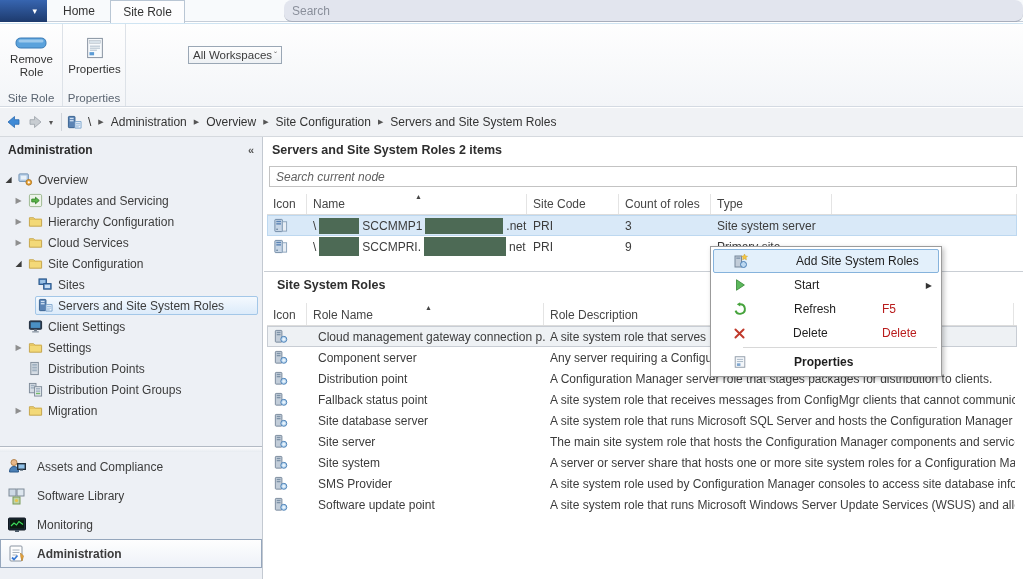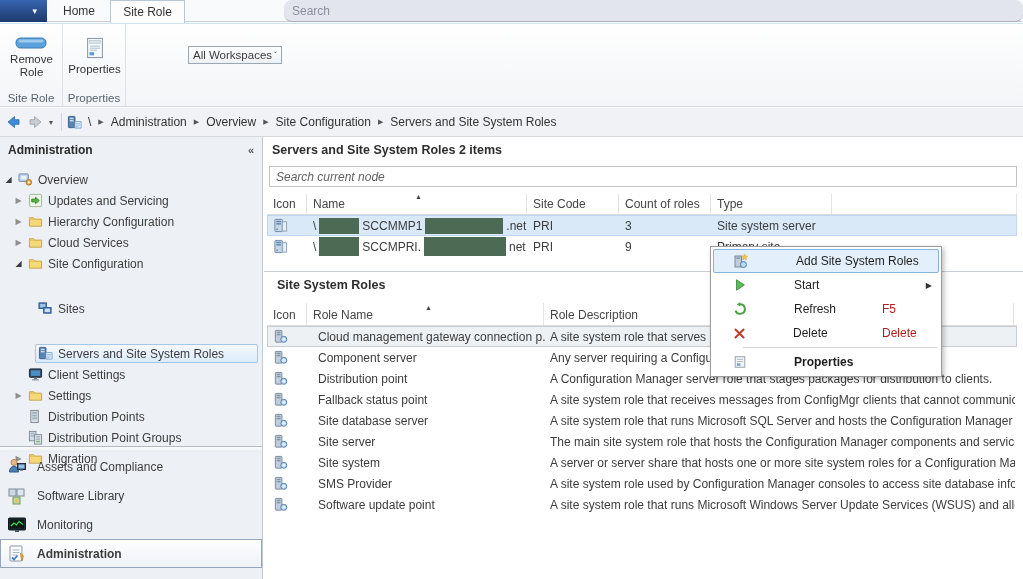--- a/index.html
+++ b/index.html
@@ -52,21 +52,21 @@
   .lp-header { height:26px; display:flex; align-items:center; padding:0 8px; font-weight:bold; color:#2b2b2b; }
   .lp-header .collapse { margin-left:auto; color:#555; font-size:11px; }
 
   .tree { position:absolute; left:0; top:32px; width:262px; }
   .trow { height:21px; display:flex; align-items:center; }
   .trow .exp { width:13px; font-size:8px; color:#555; text-align:center; flex:none; }
   .trow .exp.open { color:#3c3c3c; }
   .trow .exp.closed { color:#8f8f8f; }
   .nodebox { display:flex; align-items:center; gap:5px; padding:1px 5px 1px 2px; border:1px solid transparent; border-radius:2px; flex:1; margin-right:4px; height:19px; }
   .nodebox.sel { background:linear-gradient(#f4f9fe,#dcebfa); border-color:#a3c7e8; }
-  .lv1 { padding-left:2px; } .lv2 { padding-left:12px; } .lv3 { padding-left:22px;margin-top:24px; }
+  .lv1 { padding-left:2px; } .lv2 { padding-left:12px; } .lv3 { padding-left:22px; }
 
   .ws-split { position:absolute; left:0; top:309px; width:262px; height:6px; border-top:1px solid #b3bac4; background:linear-gradient(#fdfdfd,#e7ebf1); }
   .workspaces { position:absolute; left:0; top:315px; width:262px; }
   .wsrow { height:29px; display:flex; align-items:center; gap:10px; padding:0 6px; border:1px solid transparent; }
   .wsrow.sel { background:linear-gradient(#fefefe,#eef2f8); border-color:#95a6bc; font-weight:bold; }
 
   .rightpanel { position:absolute; left:264px; top:0; width:759px; height:442px; background:#fff; }
   .panel-title { position:absolute; left:8px; top:6px; font-weight:bold; font-size:12.5px; color:#2e2e2e; }
   .panel-title .count { font-weight:bold; }
   .nodesearch { position:absolute; left:5px; top:29px; width:748px; height:21px; border:1px solid #c3c3c3; background:#fff; }

